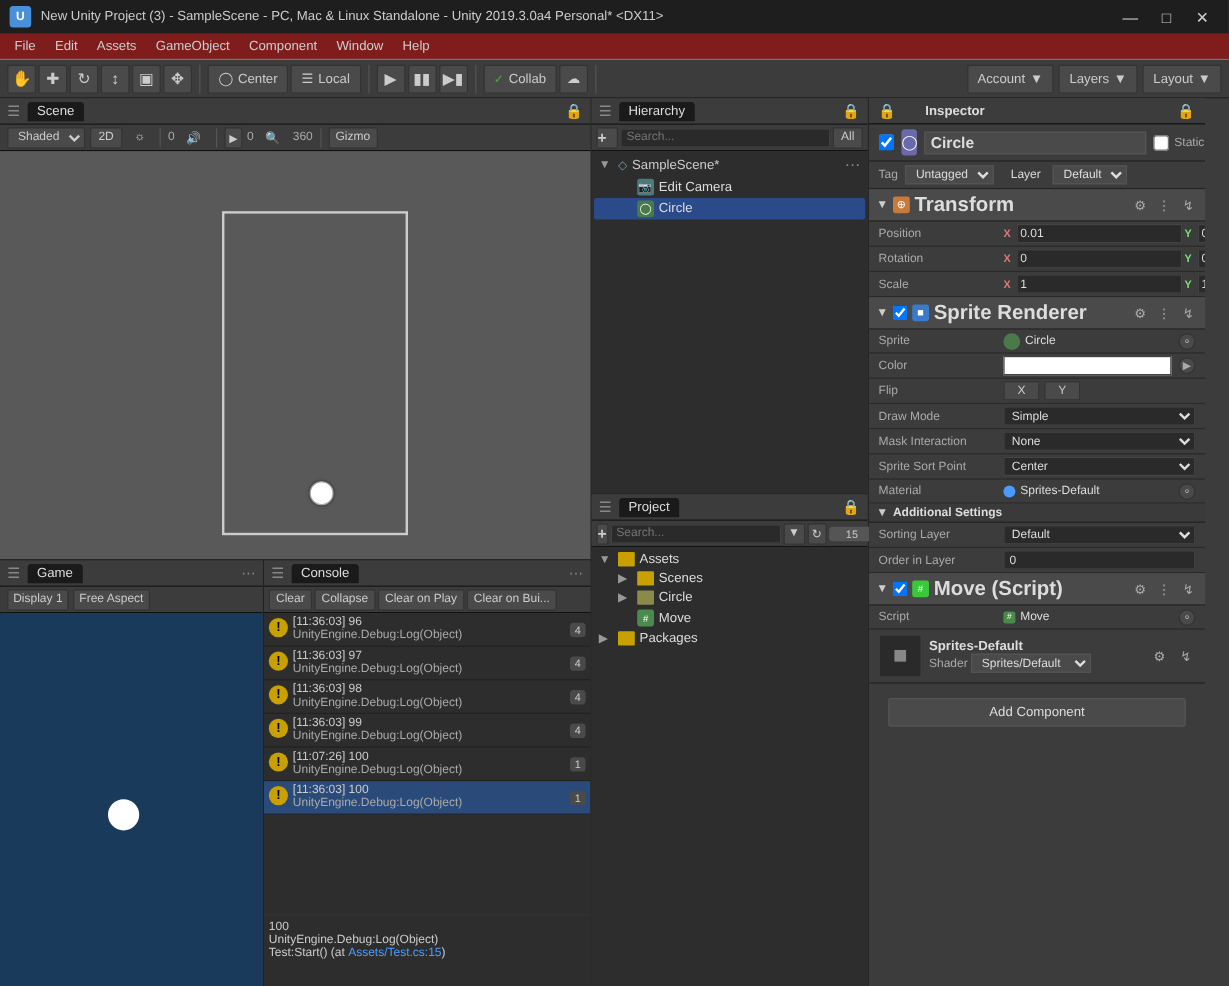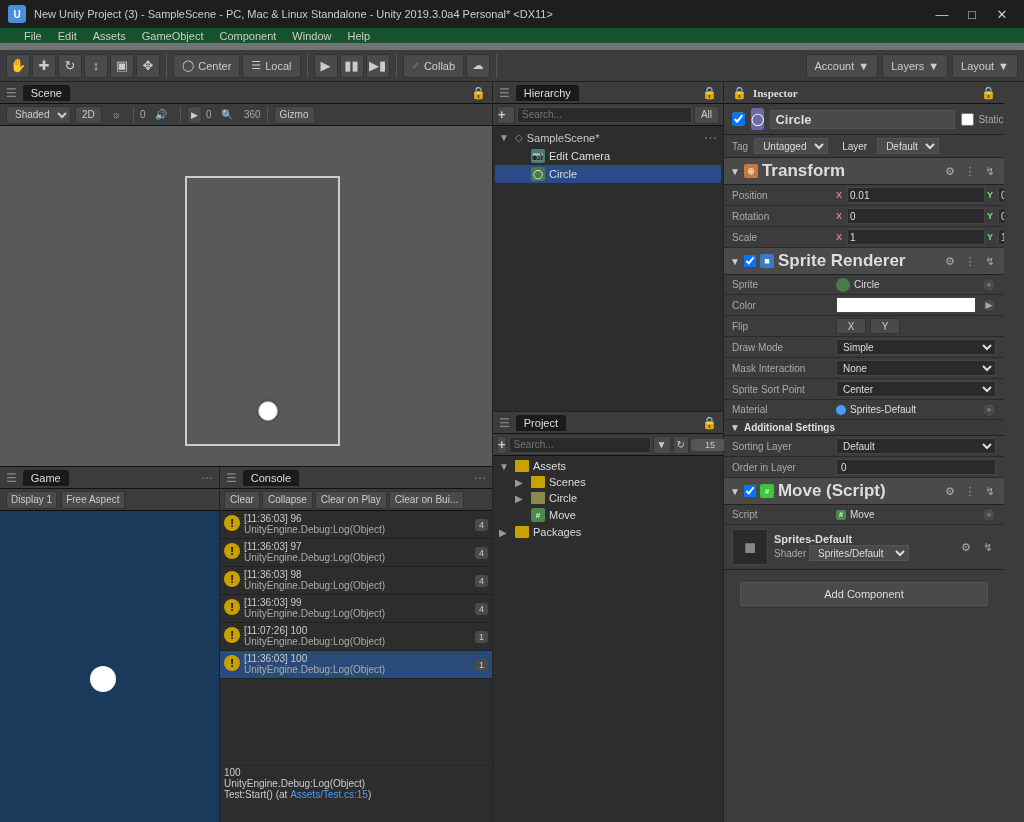--- a/index.html
+++ b/index.html
@@ -6,21 +6,21 @@
     body { width: 1024px; height: 822px; overflow: hidden; font-family: 'Segoe UI', Arial, sans-serif; font-size: 11px; background: #3c3c3c; color: #ddd; }
 
     
     #title-bar { height: 28px; background: #1e1e1e; display: flex; align-items: center; padding: 0 8px; gap: 8px; }
     #app-icon { width: 18px; height: 18px; background: #4a90d9; border-radius: 3px; display: flex; align-items: center; justify-content: center; font-size: 10px; font-weight: bold; color: white; flex-shrink: 0; }
     #title-text { color: #ccc; font-size: 11px; flex: 1; }
     #window-controls { display: flex; gap: 2px; }
     .win-btn { width: 28px; height: 22px; background: transparent; border: none; color: #ccc; cursor: pointer; font-size: 13px; display: flex; align-items: center; justify-content: center; }
 
     
-    #menu-bar { height: 22px; background: #14532d; display: flex; align-items: center; padding: 0 16px; border-bottom: 7px solid #737373; }
+    #menu-bar { height: 22px; background: #7f1d1d; display: flex; align-items: center; padding: 0 4px; border-bottom: 1px solid #737373; }
     .menu-item { padding: 2px 8px; color: #ccc; cursor: pointer; font-size: 11px; }
 
     
     #toolbar { height: 32px; background: #3c3c3c; display: flex; align-items: center; padding: 0 6px; gap: 4px; border-bottom: 1px solid #222; }
     .toolbar-group { display: flex; align-items: center; gap: 2px; border-right: 1px solid #555; padding-right: 6px; margin-right: 2px; }
     .toolbar-group:last-child { border-right: none; }
     .tb-btn { width: 24px; height: 24px; background: #4a4a4a; border: 1px solid #333; border-radius: 2px; color: #ccc; cursor: pointer; display: flex; align-items: center; justify-content: center; font-size: 13px; }
     .tb-btn-wide { padding: 0 8px; height: 24px; background: #4a4a4a; border: 1px solid #333; border-radius: 2px; color: #ccc; cursor: pointer; display: flex; align-items: center; gap: 4px; font-size: 11px; }
     .play-btn { background: #4a4a4a; border: 1px solid #333; }
     .dropdown-btn { padding: 0 8px; height: 24px; background: #4a4a4a; border: 1px solid #333; border-radius: 2px; color: #ccc; cursor: pointer; display: flex; align-items: center; gap: 4px; font-size: 11px; }
@@ -407,21 +407,21 @@
           <span class="proj-folder"></span>
           <span class="proj-label">Packages</span>
         </div>
       </div>
     </div>
   </div>
 
   <div id="right-panel" style="width:280px;display:flex;flex-direction:column;background:#3c3c3c;overflow-y:auto;">
     <div class="inspector-header">
       <span style="font-size:12px;color:#888;">🔒</span>
-      <span style="margin-left:6px;font-size:11px;font-weight:bold;color:#ddd;font-family:Liberation Serif, serif;">Inspector</span>
+      <span style="margin-left:24px;font-size:11px;font-weight:bold;color:#ddd;">Inspector</span>
       <span class="lock-icon" style="margin-left:auto;">🔒</span>
     </div>
 
     <div class="inspector-obj-row">
       <input type="checkbox" checked="" class="obj-checkbox" style="">
       <div class="obj-icon">◯</div>
       <input type="text" class="obj-name" value="Circle" style="">
       <div class="static-row">
         <input type="checkbox" style="">
         <span>Static</span>

